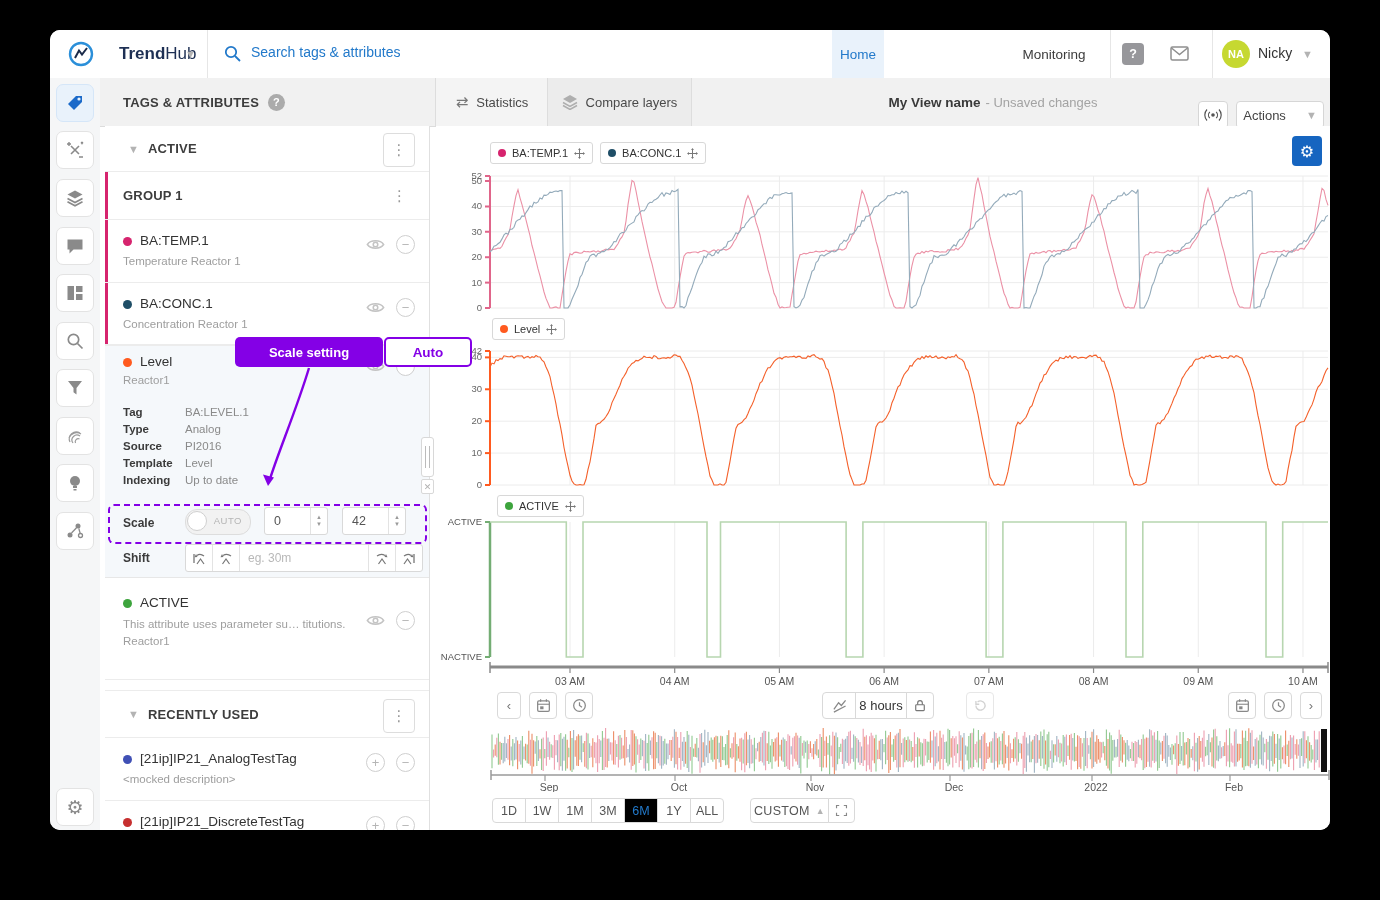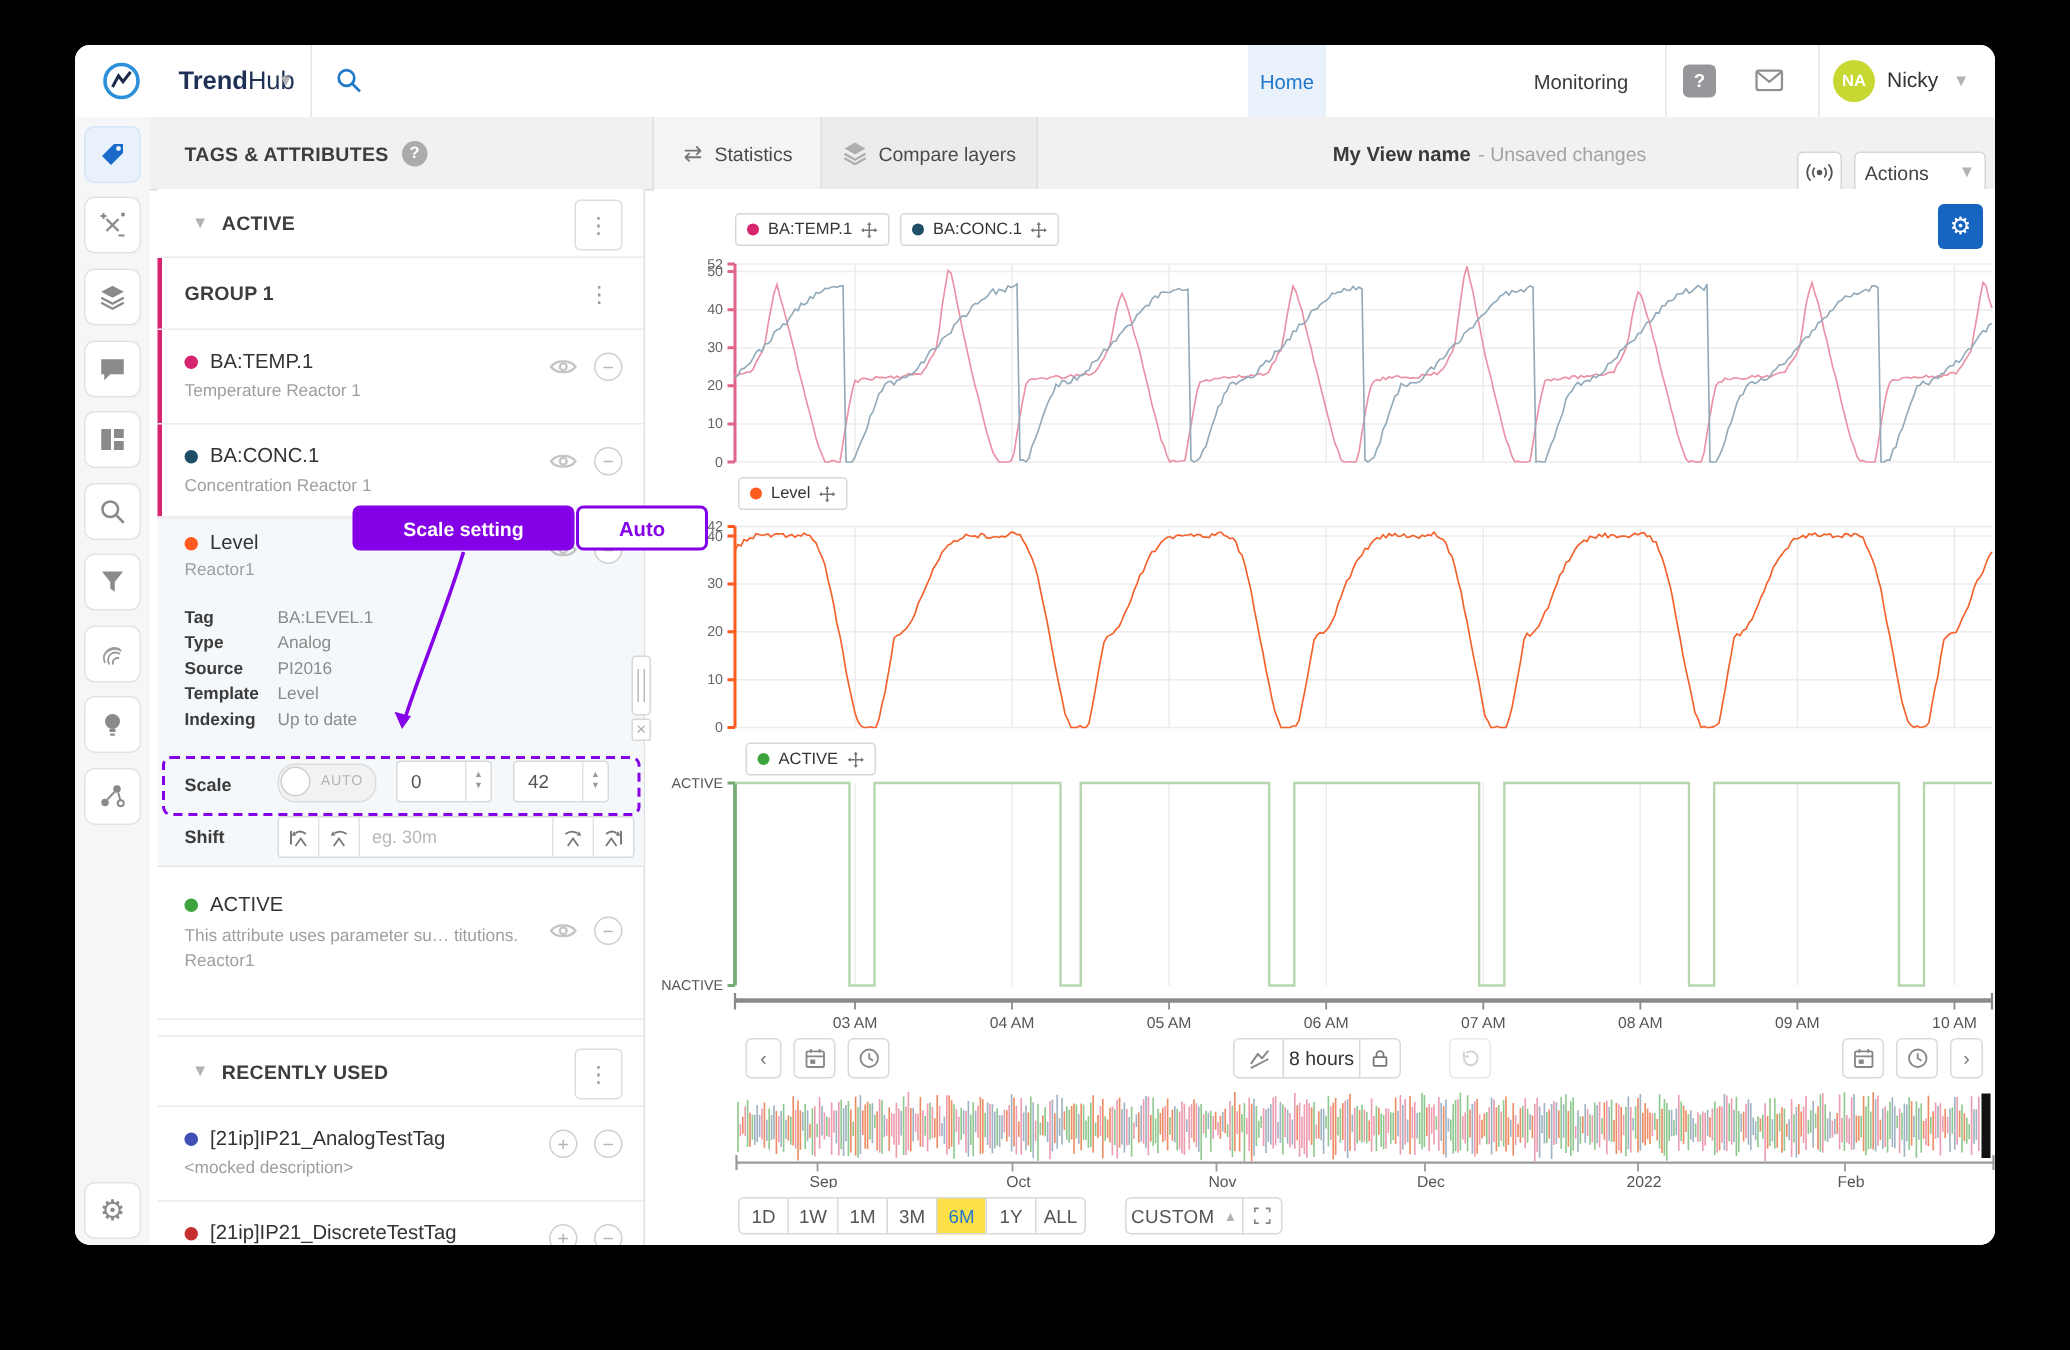--- a/index.html
+++ b/index.html
@@ -93,41 +93,42 @@
     padding:0 7px;font-size:11px;color:#333;cursor:pointer;box-sizing:border-box;}
   .chip .dot{width:8px;height:8px;}
   .tbtn{position:absolute;height:27px;background:#fff;border:1px solid #d9d9d9;border-radius:4px;color:#777;display:flex;
     align-items:center;justify-content:center;font-size:13px;cursor:pointer;box-sizing:border-box;}
   .tbtn.disabled{color:#d2d2d2;border-color:#e7e7e7;cursor:default;}
   .grp{display:flex;position:absolute;}
   .grp .tbtn{position:relative;border-radius:0;margin-left:-1px;}
   .grp .tbtn:first-child{border-radius:4px 0 0 4px;margin-left:0;text-align:right;}
   .grp .tbtn:last-child{border-radius:0 4px 4px 0;}
   .rbtn{width:34px;height:25px;font-size:12.5px;color:#555;}
-  .rbtn.active{background:#fde047;color:var(--blue);}
+  .rbtn.active{background:#000000;color:var(--blue);}
   .duration{font-size:13px;color:#333;width:52px;}
   svg text{font-family:"Liberation Sans","DejaVu Sans",sans-serif;}
 </style>
 </head>
 <body>
 
 <div class="window">
 
   <div class="topbar">
     <svg class="abs" style="left:18px;top:11px" width="26" height="26" viewBox="0 0 26 26">
       <circle cx="13" cy="13" r="11" fill="none" stroke="#2b8fd9" stroke-width="2.4"></circle>
       <polyline points="7,17 11,9.5 14,13.5 19,7" fill="none" stroke="#1c2b4a" stroke-width="2"></polyline>
     </svg>
     <span class="abs" style="left:69px;top:14px"><b class="brand-t">Trend</b><span class="brand-h">Hub</span></span>
     <span class="abs caret" style="left:135px;top:18px">▼</span>
     <div class="vdiv" style="left:157px"></div>
     <svg class="abs" style="left:174px;top:15px" width="17" height="17" viewBox="0 0 17 17">
       <circle cx="7" cy="7" r="5.2" fill="none" stroke="#2279ca" stroke-width="1.8"></circle>
       <line x1="11" y1="11" x2="16" y2="16" stroke="#2279ca" stroke-width="1.8"></line>
     </svg>
+    <input class="search-input abs" style="left: 199px; top: 13px;" placeholder="Search tags &amp; attributes">
     <div class="nav-item active" style="left:782px;width:52px">Home</div>
     <div class="nav-item" style="left:964px;width:80px">Monitoring</div>
     <div class="vdiv" style="left:1060px"></div>
     <div class="help-chip" style="left:1072px;top:13px">?</div>
     <svg class="abs" style="left:1120px;top:16px" width="19" height="15" viewBox="0 0 19 15">
       <rect x="1" y="1" width="17" height="13" rx="1.5" fill="none" stroke="#8f8f8f" stroke-width="1.5"></rect>
       <path d="M1.5 2 L9.5 8.5 L17.5 2" fill="none" stroke="#8f8f8f" stroke-width="1.5"></path>
     </svg>
     <div class="vdiv" style="left:1162px"></div>
     <div class="avatar" style="left:1172px;top:10px">NA</div>

